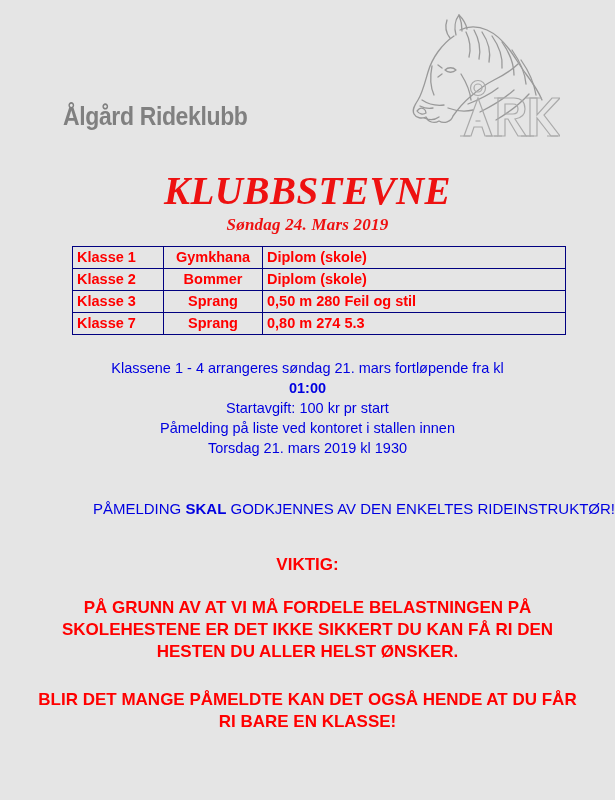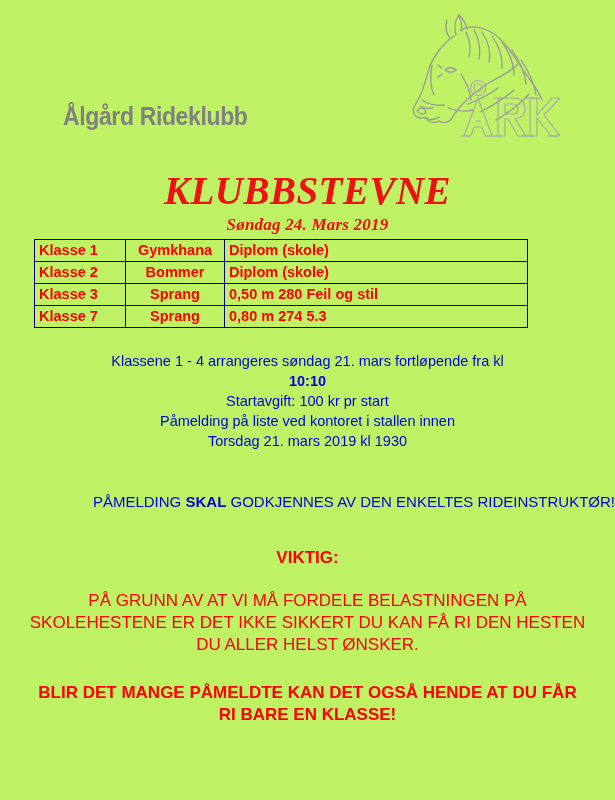--- a/index.html
+++ b/index.html
@@ -13,21 +13,21 @@
     background: #ffffff;
     font-family: "Liberation Sans", sans-serif;
     overflow: hidden;
     position: relative;
   }
 
   .page {
     position: relative;
     width: 615px;
     height: 800px;
-    background: #bef264;
+    background: #e5e5e5;
   }
 
   
   .header {
     position: relative;
     height: 155px;
   }
 
   .club-name {
     position: absolute;
@@ -72,22 +72,22 @@
     font-weight: bold;
     font-size: 17px;
     color: #ee1111;
     margin-top: 3px;
     letter-spacing: 0.2px;
     font-style: italic;
   }
 
   
   .table-wrap {
-    margin-top: 4px;
-    padding-left: 34px;
+    margin-top: 11px;
+    padding-left: 72px;
     padding-right: 59px;
   }
   table.classes {
     border-collapse: collapse;
     width: 494px;
     table-layout: fixed;
   }
   table.classes td {
     border: 1px solid #000080;
     color: #ff0000;
@@ -133,21 +133,21 @@
     font-family: "Liberation Sans", sans-serif;
     font-weight: bold;
     font-size: 17px;
     line-height: 20px;
   }
   .viktig-body {
     margin-top: 22px;
     text-align: center;
     color: #ff0000;
     font-family: "Liberation Sans", sans-serif;
-    font-weight: normal;
+    font-weight: bold;
     font-size: 17px;
     line-height: 22px;
     padding: 0 28px;
   }
   .closing-body {
     margin-top: 26px;
     text-align: center;
     color: #ff0000;
     font-family: "Liberation Sans", sans-serif;
     font-weight: bold;
@@ -263,21 +263,21 @@
           <td class="col-klasse">Klasse 7</td>
           <td class="col-gren">Sprang</td>
           <td class="col-desc">0,80 m 274 5.3</td>
         </tr>
       </tbody>
     </table>
   </div>
 
   <div class="info-block">
     <div>Klassene 1 - 4 arrangeres søndag 21. mars fortløpende fra kl</div>
-    <div class="bold">10:10</div>
+    <div class="bold">01:00</div>
     <div>Startavgift: 100 kr pr start</div>
     <div>Påmelding på liste ved kontoret i stallen innen</div>
     <div>Torsdag 21. mars 2019 kl 1930</div>
   </div>
 
   <div class="approval-block">
     <span>PÅMELDING </span><strong>SKAL</strong><span> GODKJENNES AV DEN ENKELTES RIDEINSTRUKTØR!</span>
   </div>
 
   <div class="viktig-heading">VIKTIG:</div>

